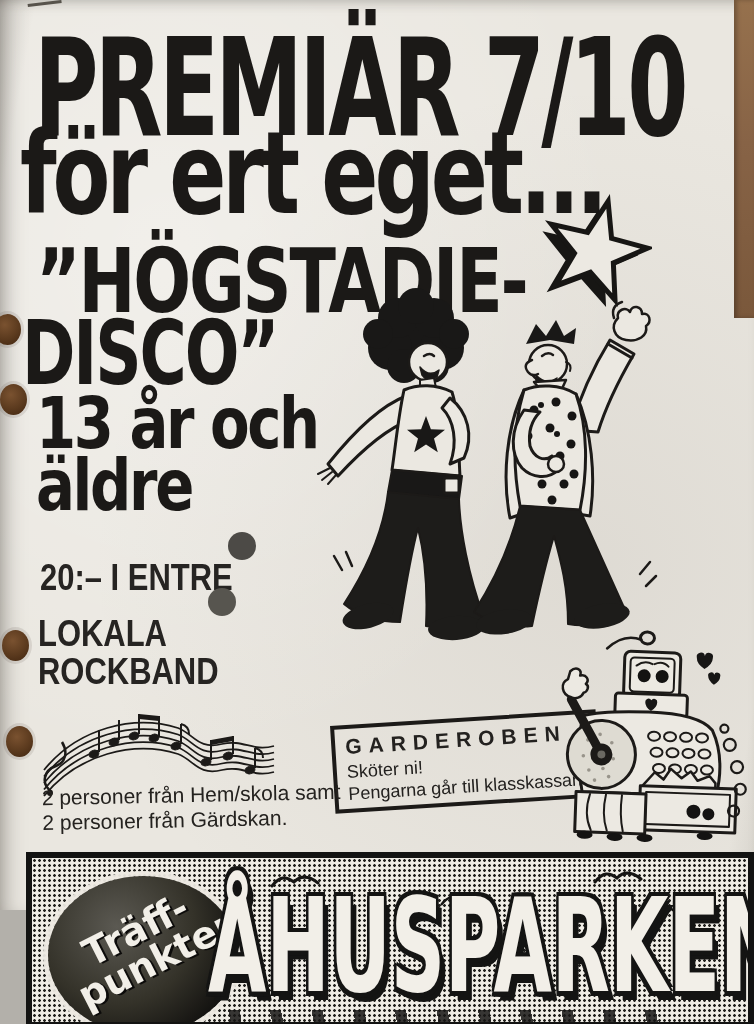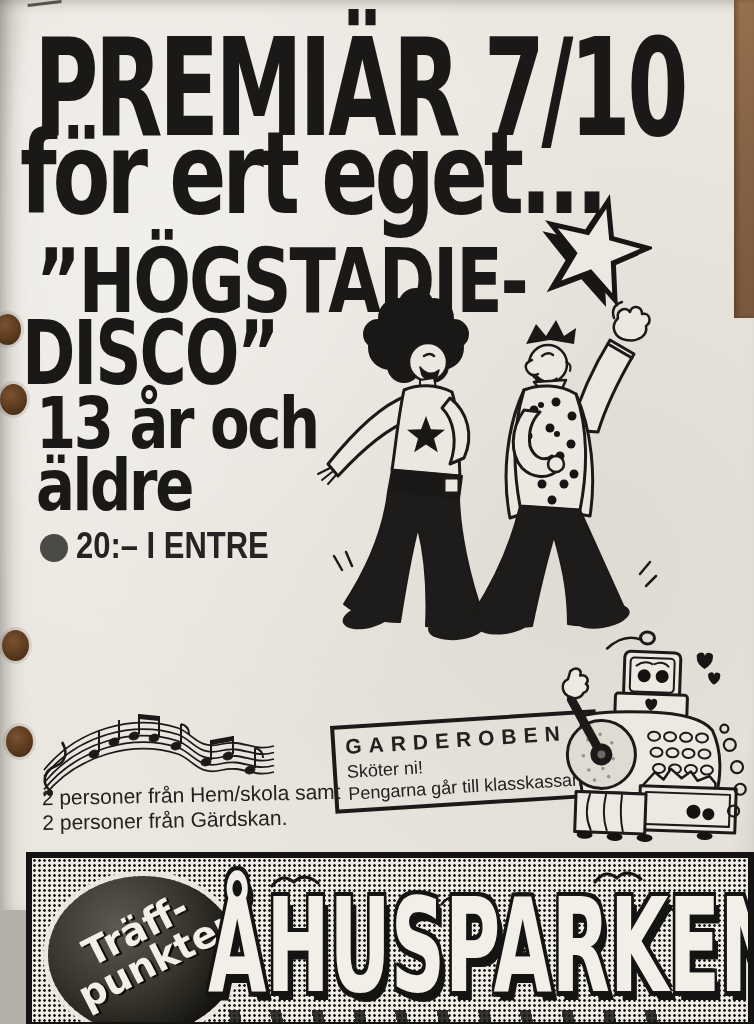--- a/index.html
+++ b/index.html
@@ -13,21 +13,21 @@
     box-shadow: inset 16px 0 22px -14px rgba(60,54,48,0.5), inset 0 10px 16px -12px rgba(60,54,48,0.4);
   }
   .abs{position:absolute;}
   .headline{font-family:"DejaVu Sans",sans-serif;font-weight:800;line-height:1;white-space:nowrap;transform-origin:left top;color:#1b1917;}
   #title1{left:34px;top:20px;font-size:142px;letter-spacing:-6px;transform:scale(0.62,0.96);}
   #title2{left:20px;top:116px;font-size:124px;letter-spacing:-6px;transform:scale(0.68,0.92);}
   #quote1{left:36px;top:238px;font-size:92px;letter-spacing:-3px;transform:scale(0.74,0.96);}
   #quote2{left:22px;top:310px;font-size:92px;letter-spacing:-3px;transform:scale(0.70,0.96);}
   #age1{left:36px;top:388px;font-size:74px;letter-spacing:-3px;transform:scale(0.78,0.96);}
   #age2{left:36px;top:450px;font-size:74px;letter-spacing:-3px;transform:scale(0.78,0.96);}
-  .bullet-row{position:absolute;display:flex;align-items:center;}
+  .bullet-row{position:absolute;display:flex;align-items:flex-end;flex-direction:column;}
   .bullet-dot{border-radius:50%;flex:0 0 auto;}
   .bullet-text{font-family:"Liberation Sans",sans-serif;font-weight:bold;font-size:36px;line-height:1.0;color:#262422;white-space:nowrap;transform:scaleX(0.86);transform-origin:left top;}
   #cloakroom{left:330px;top:726px;width:266px;height:88px;border:4px solid #1c1a18;transform:rotate(-3.6deg);transform-origin:left top;padding:6px 10px;box-sizing:border-box;color:#23211f;}
   #cloakroom .cr-title{font-size:21px;font-weight:bold;letter-spacing:7px;margin-bottom:3px;white-space:nowrap;}
   #cloakroom .cr-line{font-size:18px;line-height:1.22;white-space:nowrap;}
   #chaperones{left:42px;top:782px;font-size:21px;line-height:1.2;color:#24221f;transform:rotate(-1.2deg);}
   
   #banner{left:26px;top:852px;width:728px;height:176px;border:6px solid #131312;box-sizing:border-box;overflow:hidden;
     background-color:#efece5;
     background-image:radial-gradient(#21201d 1.25px, transparent 1.5px);
@@ -141,20 +141,27 @@
         <ellipse cx="196" cy="344" rx="28" ry="12" fill="#1d1c1a" stroke="none" transform="rotate(-8 196 344)"></ellipse>
         <ellipse cx="294" cy="338" rx="28" ry="12" fill="#1d1c1a" stroke="none" transform="rotate(-10 294 338)"></ellipse>
         <path d="M332,296 l10,-12 M338,308 l10,-10" fill="none" stroke-width="2.5"></path>
       </g>
     </svg>
 
     <div class="bullet-row" style="left:40px;top:528px;">
       <span class="bullet-dot" style="width:28px;height:28px;background:#4c4a46;margin:4px 8px 0 0;"></span>
       <span class="bullet-text">20:– I ENTRE</span>
     </div>
+    <div class="bullet-row" style="left:38px;top:582px;">
+      <span class="bullet-dot" style="width:28px;height:28px;background:#57554f;margin:6px 12px 0 0;"></span>
+      <span style="display:inline-block;">
+        <span class="bullet-text" style="display:block;">LOKALA</span>
+        <span class="bullet-text" style="display:block;margin-top:2px;">ROCKBAND</span>
+      </span>
+    </div>
 
     <svg class="abs" style="left:36px;top:692px;" width="250" height="108" viewBox="0 0 250 108">
       <g stroke="#1c1a18" fill="none" stroke-width="1.8">
         <path d="M8,52 C42,10 98,-4 142,10 C158,16 162,32 186,26 C208,21 216,34 238,28" transform="translate(0,26)"></path>
         <path d="M8,52 C42,10 98,-4 142,10 C158,16 162,32 186,26 C208,21 216,34 238,28" transform="translate(0,32.5)"></path>
         <path d="M8,52 C42,10 98,-4 142,10 C158,16 162,32 186,26 C208,21 216,34 238,28" transform="translate(0,39)"></path>
         <path d="M8,52 C42,10 98,-4 142,10 C158,16 162,32 186,26 C208,21 216,34 238,28" transform="translate(0,45.5)"></path>
         <path d="M8,52 C42,10 98,-4 142,10 C158,16 162,32 186,26 C208,21 216,34 238,28" transform="translate(0,52)"></path>
         <path d="M16,100 c-12,-8 -8,-22 4,-26 c10,-4 12,-14 6,-24" stroke-width="2.5"></path>
       </g>

